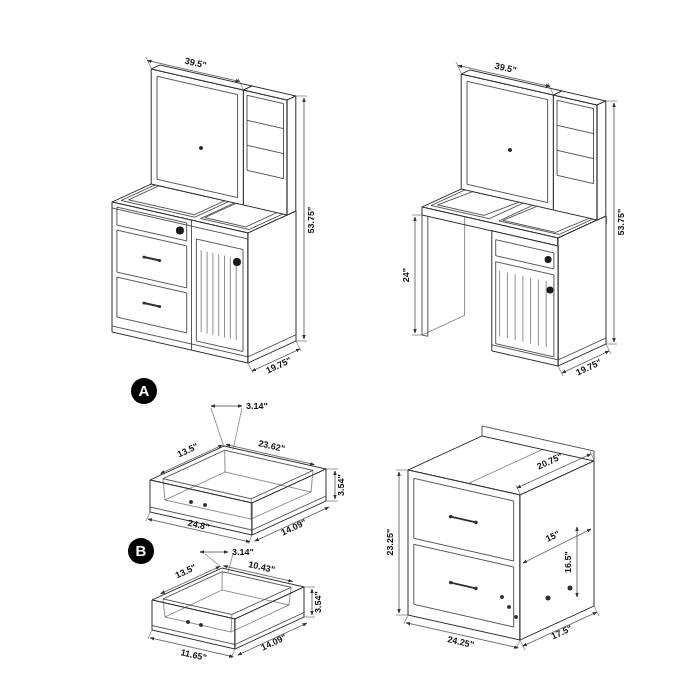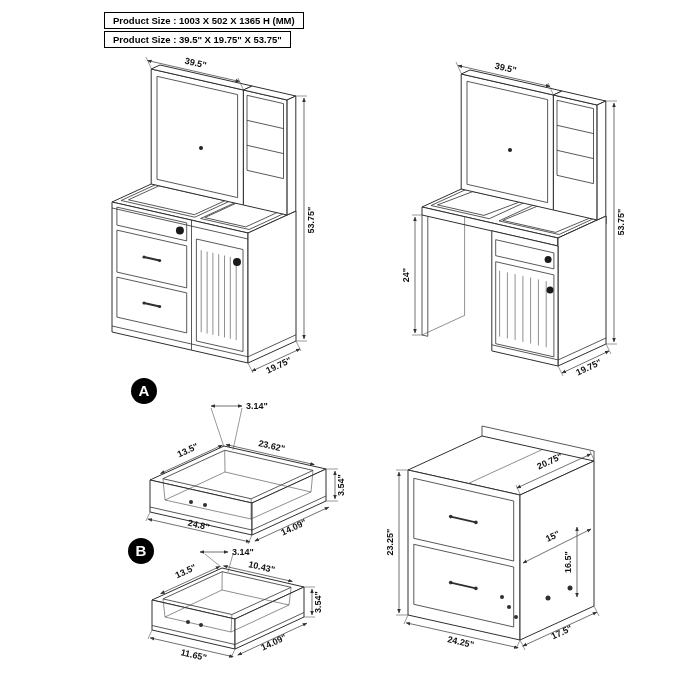--- a/index.html
+++ b/index.html
@@ -20,24 +20,20 @@
   .screw{fill:#2f2f2f;stroke:none;}
   .handle{stroke:#2f2f2f;stroke-width:2;fill:none;stroke-linecap:round;}
   .badge{fill:#000;}
   .badge-letter{font-size:15px;font-weight:bold;fill:#fff;}
 </style>
 </head>
 <body>
 
 <div class="canvas">
 
-  <div class="size-boxes">
-    <div class="size-box">Product Size : 1003 X 502 X 1365 H (MM)</div>
-    <div class="size-box">Product Size : 39.5" X 19.75" X 53.75"</div>
-  </div>
 
   <svg width="700" height="700" viewBox="0 0 700 700">
     <defs>
       <marker id="arr" viewBox="0 0 10 10" refX="9" refY="5" markerWidth="6.5" markerHeight="6.5" orient="auto-start-reverse">
         <path d="M0,1 L10,5 L0,9 z" fill="#333"></path>
       </marker>
     </defs>
 
     <g>
       <g>

